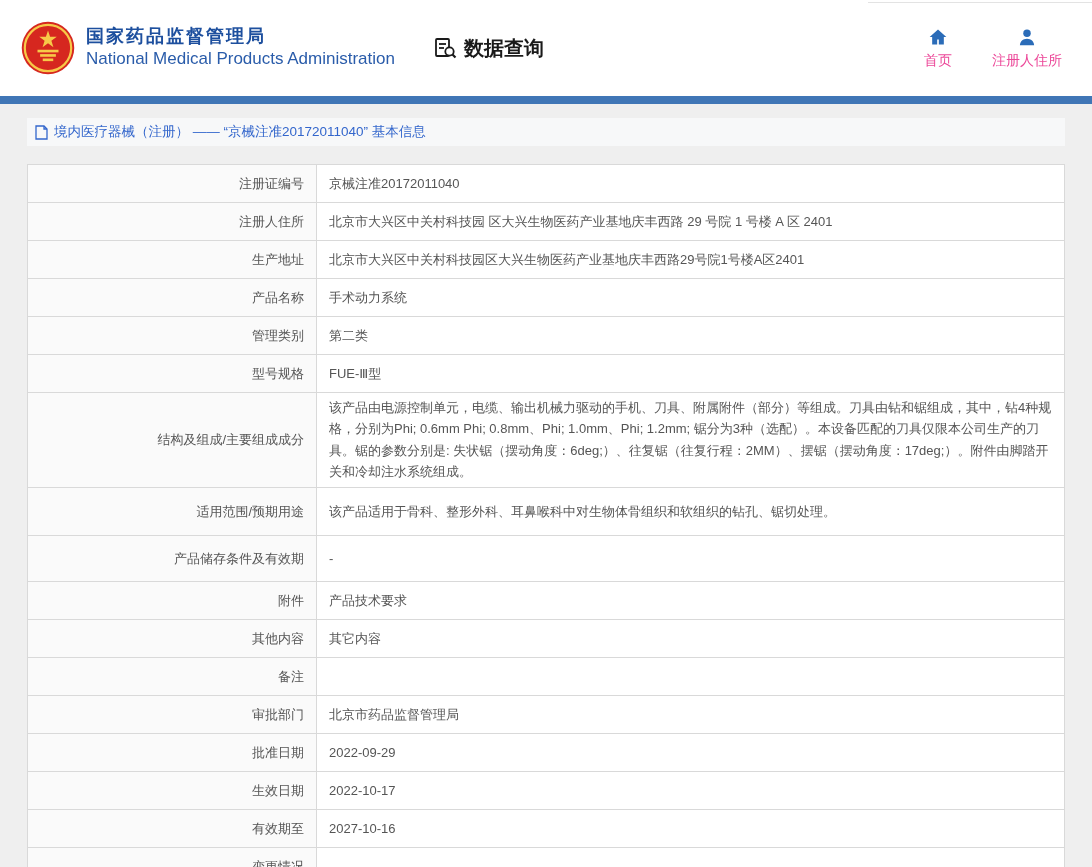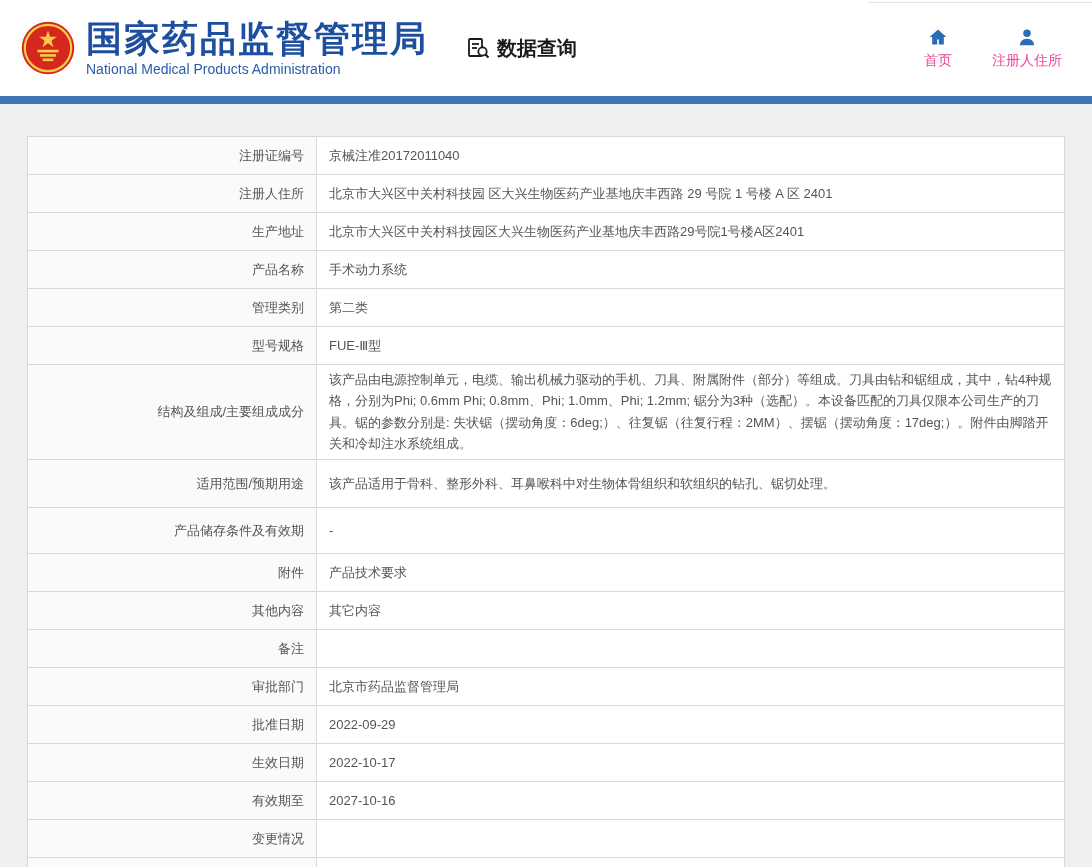--- a/index.html
+++ b/index.html
@@ -19,24 +19,24 @@
     padding:0 30px 0 20px;
     position:relative;
   }
   .header-top-divider {
     position:absolute; top:2px; right:0; width:224px; height:1px;
     background:#e3e3e3;
   }
   .brand { display:flex; align-items:center; gap:10px; }
   .emblem svg { width:56px; height:56px; display:block; }
   .brand-cn {
-    font-size:36px; font-weight:bold; color:#1d4f9e; letter-spacing:2px;
+    font-size:18px; font-weight:bold; color:#1d4f9e; letter-spacing:2px;
     line-height:1.1;
   }
-  .brand-en { font-size:14px; color:#2a5caa; margin-top:3px; }
+  .brand-en { font-size:17px; color:#2a5caa; margin-top:3px; }
   .section-title {
     display:flex; align-items:center; gap:7px;
     margin-left:38px; font-size:20px; font-weight:bold; color:#1a1a1a;
   }
   .section-title svg { width:24px; height:24px; display:block; }
   .top-nav { margin-left:auto; display:flex; gap:40px; }
   .nav-item {
     display:flex; flex-direction:column; align-items:center; gap:5px;
     text-decoration:none; color:#ec4899; font-size:14px; cursor:pointer;
   }
@@ -140,20 +140,29 @@
         </svg>
       </span>
       <span>注册人住所</span>
     </a>
   </nav>
 </header>
 
 <div class="blue-bar"></div>
 
 <main>
+  <div class="breadcrumb">
+    <span>
+      <svg viewBox="0 0 13 15" fill="none" stroke="#3366cc" stroke-width="1.3">
+        <path d="M1 1h8l3 3v10H1z"></path>
+        <path d="M9 1v3h3"></path>
+      </svg>
+    </span>
+    <span>境内医疗器械（注册） —— “京械注准20172011040” 基本信息</span>
+  </div>
 
   <table class="info-table">
     <tbody id="table-body">
         <tr>
           <td class="label-cell">注册证编号</td>
           <td class="value-cell">京械注准20172011040</td>
         </tr>
         <tr>
           <td class="label-cell">注册人住所</td>
           <td class="value-cell">北京市大兴区中关村科技园 区大兴生物医药产业基地庆丰西路 29 号院 1 号楼 A 区 2401</td>

